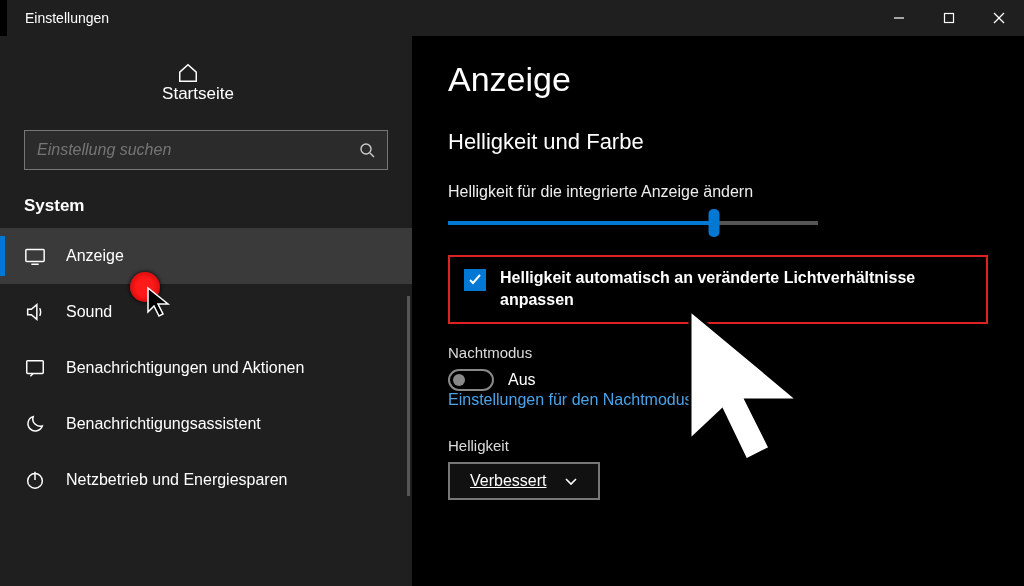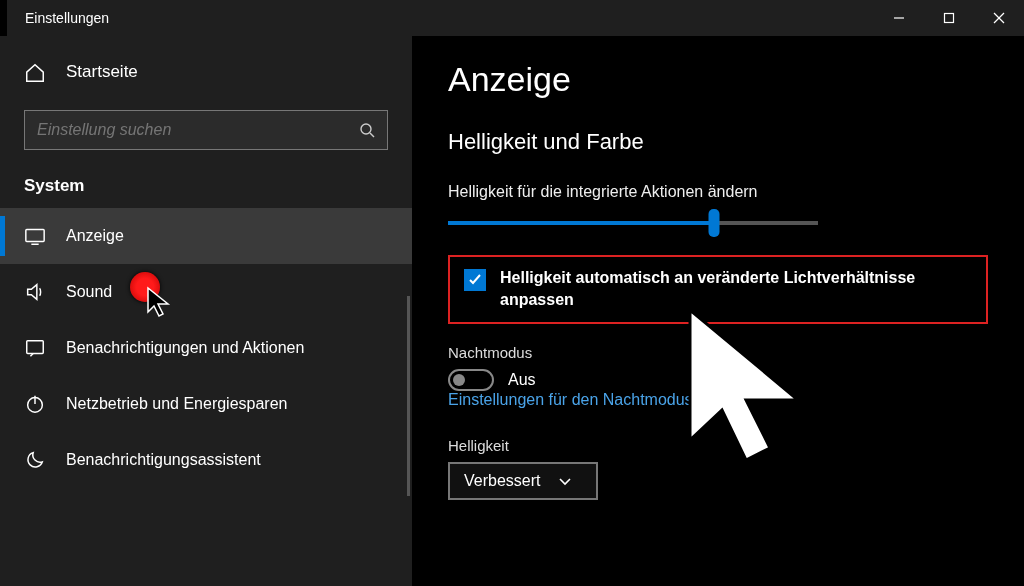--- a/index.html
+++ b/index.html
@@ -7,21 +7,21 @@
 
   .titlebar { height: 36px; display: flex; align-items: center; background: #1f1f1f; margin-left: 7px; }
   .titlebar .title { font-size: 14px; padding-left: 18px; color: #fff; flex: 1; }
   .win-controls { display: flex; height: 100%; }
   .win-btn { width: 50px; height: 100%; display: flex; align-items: center; justify-content: center; color: #fff; }
   .win-btn svg { width: 12px; height: 12px; }
 
   .content { display: flex; height: calc(100% - 36px); }
 
   .sidebar { width: 430px; background: #1f1f1f; padding-top: 18px; position: relative; }
-  .home-row { display: flex; align-items: flex-start; padding: 8px 40px 8px 24px; margin-bottom: 18px; }
+  .home-row { display: flex; align-items: center; padding: 8px 40px 8px 24px; margin-bottom: 18px; flex-direction: column; }
   .home-row .icon { width: 22px; height: 22px; margin-right: 20px; display:flex; align-items:center; justify-content:center; }
   .home-row .label { font-size: 17px; }
 
   .search-box { margin: 0 24px 26px 24px; height: 40px; border: 1px solid #777; background: #2b2b2b; display: flex; align-items: center; padding: 0 12px; }
   .search-box input { flex: 1; background: transparent; border: none; color: #86efac; font-size: 16px; font-style: italic; outline: none; }
   .search-box .search-ico { width: 16px; height: 16px; color: #ccc; }
 
   .section-head { font-size: 17px; font-weight: 600; padding: 0 24px 12px 24px; }
 
   .nav-item { display: flex; align-items: center; height: 56px; padding: 0 24px; font-size: 16px; position: relative; }
@@ -48,21 +48,21 @@
 
   .sub-label { font-size:15px; color:#ddd; margin-bottom:8px; }
 
   .toggle-row { display:flex; align-items:center; }
   .toggle { width:46px; height:22px; border:2px solid #888; border-radius:11px; position:relative; margin-right:14px; }
   .toggle .knob { position:absolute; width:12px; height:12px; background:#888; border-radius:50%; top:3px; left:3px; }
   .toggle-row .state { font-size:16px; }
 
   .link { color:#4aa3e8; font-size:16px; margin-bottom: 24px; display:inline-block; }
 
-  .dropdown { border:2px solid #777; background:#111; padding: 8px 14px; display:inline-flex; align-items:center; min-width:150px; }
+  .dropdown { border:2px solid #777; background:#111; padding: 8px 20px; display:inline-flex; align-items:center; min-width:150px;text-decoration:underline; }
   .dropdown .val { font-size:16px; margin-right: 18px; }
   .dropdown svg { width:14px; height:14px; }
 
   
   .red-dot { position:absolute; width:30px; height:30px; background: radial-gradient(circle,#ff1a1a 40%,#b00 100%); border-radius:50%; left:130px; top:272px; box-shadow:0 0 4px #000; }
   .cursor-small { position:absolute; left:146px; top:286px; pointer-events:none; }
   .cursor-big { position:absolute; left:680px; top:300px; pointer-events:none; }
 </style>
 </head>
 <body>
@@ -139,44 +139,44 @@
             <rect x="3" y="4" width="18" height="14" rx="1"></rect>
             <path d="M7 21l3-3"></path>
           </svg>
       </span>
       <span>Benachrichtigungen und Aktionen</span>
     </div>
 
     <div class="nav-item">
       <span class="icon">
         <svg viewBox="0 0 24 24" width="22" height="22" fill="none" stroke="#fff" stroke-width="1.6">
+            <path d="M20 14A8 8 0 0 1 10 4a8 8 0 1 0 10 10z"></path>
+          </svg>
+      </span>
+      <span>Benachrichtigungsassistent</span>
+    </div>
+
+    <div class="nav-item">
+      <span class="icon">
+        <svg viewBox="0 0 24 24" width="22" height="22" fill="none" stroke="#fff" stroke-width="1.6">
             <circle cx="12" cy="13" r="8"></circle>
             <line x1="12" y1="3" x2="12" y2="12"></line>
           </svg>
       </span>
       <span>Netzbetrieb und Energiesparen</span>
-    </div>
-
-    <div class="nav-item">
-      <span class="icon">
-        <svg viewBox="0 0 24 24" width="22" height="22" fill="none" stroke="#fff" stroke-width="1.6">
-            <path d="M20 14A8 8 0 0 1 10 4a8 8 0 1 0 10 10z"></path>
-          </svg>
-      </span>
-      <span>Benachrichtigungsassistent</span>
     </div>
 
     <div class="scrollbar-ind"></div>
   </div>
 
   <div class="main">
     <h1>Anzeige</h1>
     <h2>Helligkeit und Farbe</h2>
 
-    <div class="setting-label">Helligkeit für die integrierte Aktionen ändern</div>
+    <div class="setting-label">Helligkeit für die integrierte Anzeige ändern</div>
     <div class="slider">
       <div class="track-bg"></div>
       <div class="track-fg"></div>
       <div class="thumb"></div>
     </div>
 
     <div class="highlight-box">
       <div class="check">
         <svg viewBox="0 0 14 14">
             <path d="M2 7l3 3 7-8" stroke="#fff" stroke-width="2" fill="none"></path>

